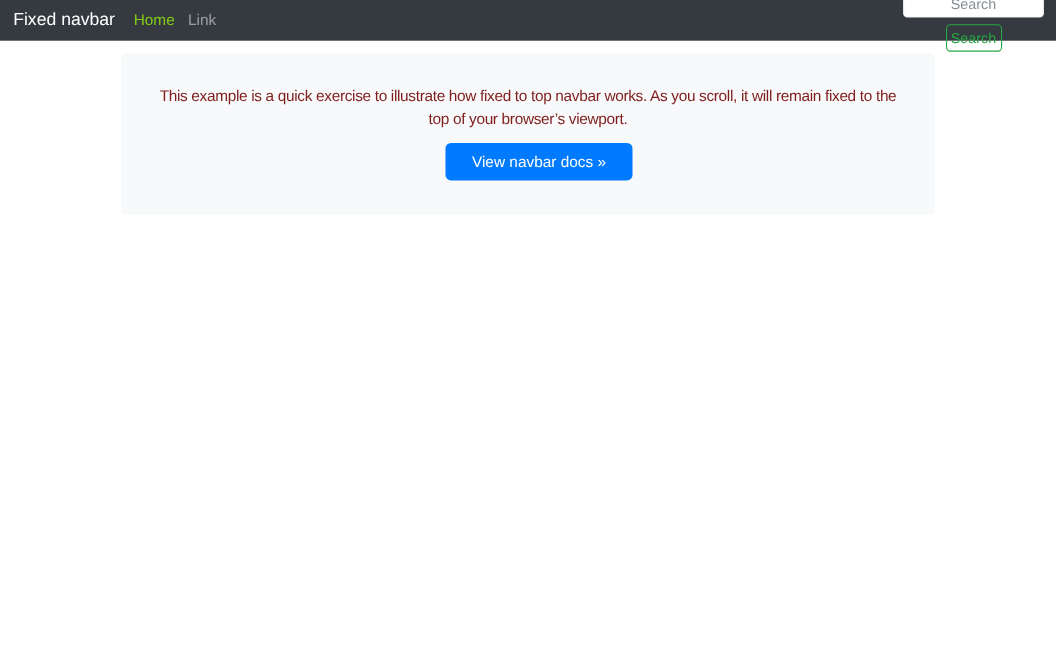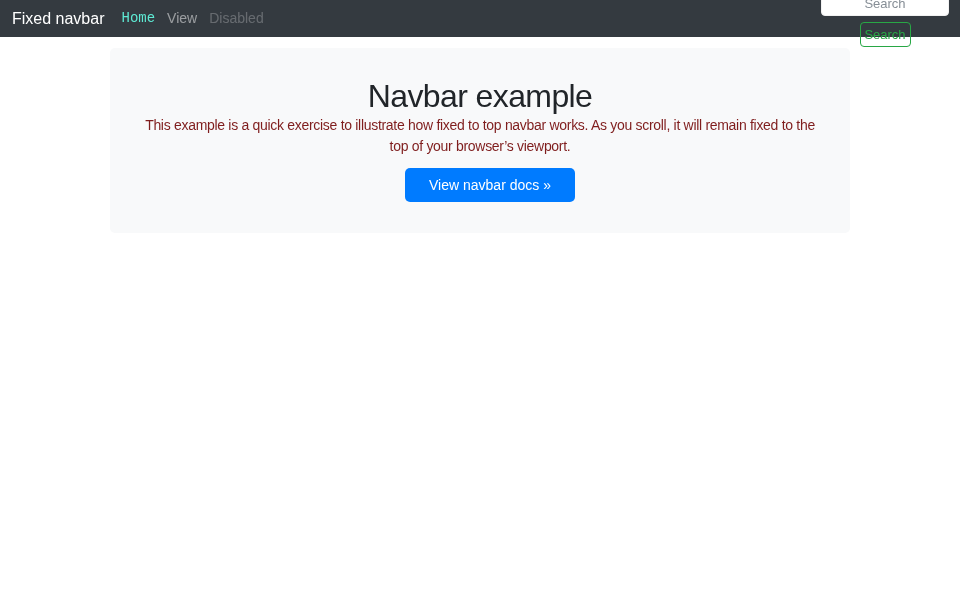--- a/index.html
+++ b/index.html
@@ -39,21 +39,21 @@
   }
   .nav-link {
     display: block;
     padding: 0 6px;
     font-size: 14px;
     text-decoration: none;
     color: rgba(255,255,255,0.5);
     cursor: pointer;
     line-height: 37px;
   }
-  .nav-link.active { color: #5eead4; font-weight: 400; font-family: Liberation Mono, monospace; }
+  .nav-link.active { color: #84cc16; font-weight: 400; }
   .nav-link.disabled { color: rgba(255,255,255,0.25); cursor: default; }
 
   .search-form {
     margin-left: auto;
     display: flex;
     align-items: center;
     gap: 6px;
     flex-direction: column;
   }
   .search-input {
@@ -126,31 +126,27 @@
 </head>
 <body>
 
 <nav class="navbar">
   <a class="navbar-brand" href="#">Fixed navbar</a>
   <ul class="navbar-nav">
     <li>
       <a class="nav-link active" href="#">Home</a>
     </li>
     <li>
-      <a class="nav-link" href="#">View</a>
-    </li>
-    <li>
-      <a class="nav-link disabled">Disabled</a>
+      <a class="nav-link" href="#">Link</a>
     </li>
   </ul>
   <form class="search-form">
     <input class="search-input" type="text" placeholder="Search" style="">
     <button class="search-btn" type="submit">Search</button>
   </form>
 </nav>
 
 <main>
   <section class="jumbotron">
-    <h1>Navbar example</h1>
     <p>This example is a quick exercise to illustrate how fixed to top navbar works. As you scroll, it will remain fixed to the top of your browser’s viewport.</p>
     <a class="cta-btn" href="#">View navbar docs »</a>
   </section>
 </main>
 
 </body></html>

